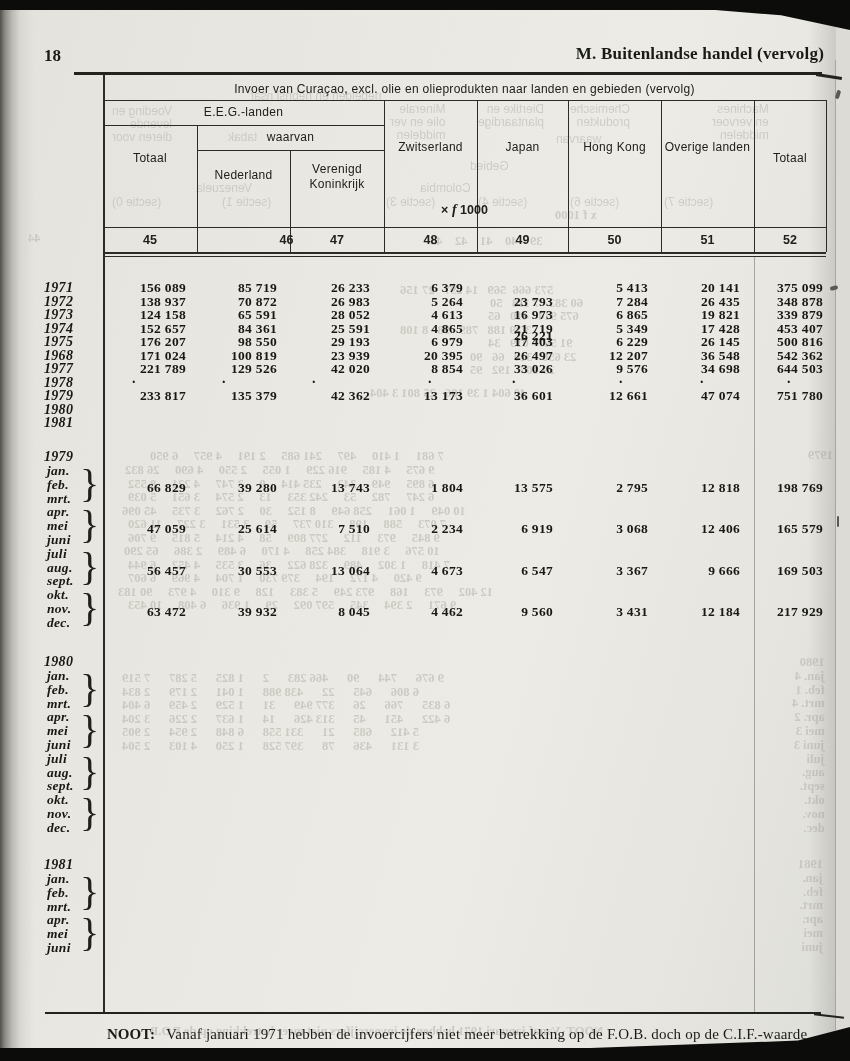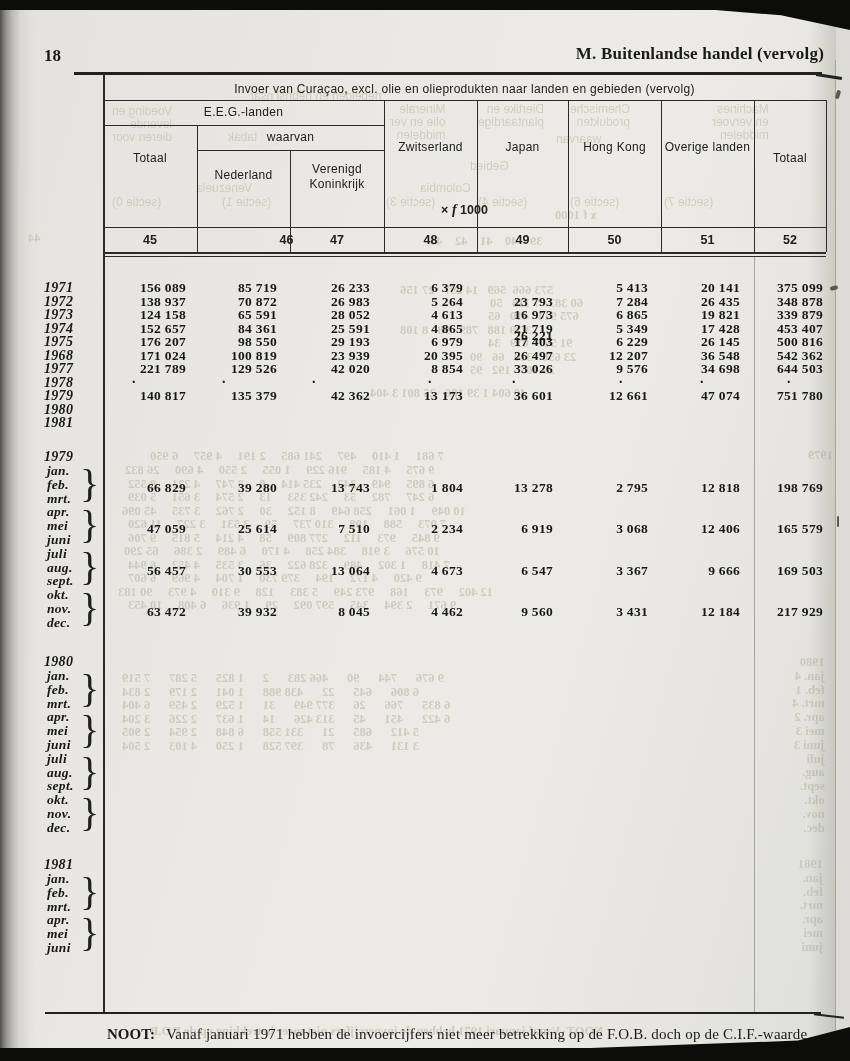--- a/index.html
+++ b/index.html
@@ -250,21 +250,21 @@
       <div class="num yl" style="left: 44px; top: 374.5px;">1978</div>
       <div class="num dot" style="left: 132px; top: 370.5px;">.</div>
       <div class="num dot" style="left: 222px; top: 370.5px;">.</div>
       <div class="num dot" style="left: 312px; top: 370.5px;">.</div>
       <div class="num dot" style="left: 428px; top: 370.5px;">.</div>
       <div class="num dot" style="left: 512px; top: 370.5px;">.</div>
       <div class="num dot" style="left: 619px; top: 370.5px;">.</div>
       <div class="num dot" style="left: 700px; top: 370.5px;">.</div>
       <div class="num dot" style="left: 787px; top: 370.5px;">.</div>
       <div class="num yl" style="left: 44px; top: 388px;">1979</div>
-      <div class="num" style="right: 664px; top: 388px;">140 817</div>
+      <div class="num" style="right: 664px; top: 388px;">233 817</div>
       <div class="num" style="right: 573px; top: 388px;">135 379</div>
       <div class="num" style="right: 480px; top: 388px;">42 362</div>
       <div class="num" style="right: 387px; top: 388px;">13 173</div>
       <div class="num" style="right: 297px; top: 388px;">36 601</div>
       <div class="num" style="right: 202px; top: 388px;">12 661</div>
       <div class="num" style="right: 110px; top: 388px;">47 074</div>
       <div class="num" style="right: 27px; top: 388px;">751 780</div>
       <div class="num yl" style="left: 44px; top: 401.5px;">1980</div>
       <div class="num yl" style="left: 44px; top: 415px;">1981</div>
       <div class="num yl" style="left: 44px; top: 449px;">1979</div>
@@ -278,21 +278,21 @@
       <div class="num ml" style="left: 47px; top: 559.6px;">aug.</div>
       <div class="num ml" style="left: 47px; top: 573.4px;">sept.</div>
       <div class="num ml" style="left: 47px; top: 587.2px;">okt.</div>
       <div class="num ml" style="left: 47px; top: 601px;">nov.</div>
       <div class="num ml" style="left: 47px; top: 614.8px;">dec.</div>
       <div class="brace" style="left: 80px; top: 461.8px;">}</div>
       <div class="num" style="right: 664px; top: 479.8px;">66 829</div>
       <div class="num" style="right: 573px; top: 479.8px;">39 280</div>
       <div class="num" style="right: 480px; top: 479.8px;">13 743</div>
       <div class="num" style="right: 387px; top: 479.8px;">1 804</div>
-      <div class="num" style="right: 297px; top: 479.8px;">13 278</div>
+      <div class="num" style="right: 297px; top: 479.8px;">13 575</div>
       <div class="num" style="right: 202px; top: 479.8px;">2 795</div>
       <div class="num" style="right: 110px; top: 479.8px;">12 818</div>
       <div class="num" style="right: 27px; top: 479.8px;">198 769</div>
       <div class="brace" style="left: 80px; top: 503.2px;">}</div>
       <div class="num" style="right: 664px; top: 521.2px;">47 059</div>
       <div class="num" style="right: 573px; top: 521.2px;">25 614</div>
       <div class="num" style="right: 480px; top: 521.2px; margin-left: 31px;">7 510</div>
       <div class="num" style="right: 387px; top: 521.2px;">2 234</div>
       <div class="num" style="right: 297px; top: 521.2px;">6 919</div>
       <div class="num" style="right: 202px; top: 521.2px;">3 068</div>

